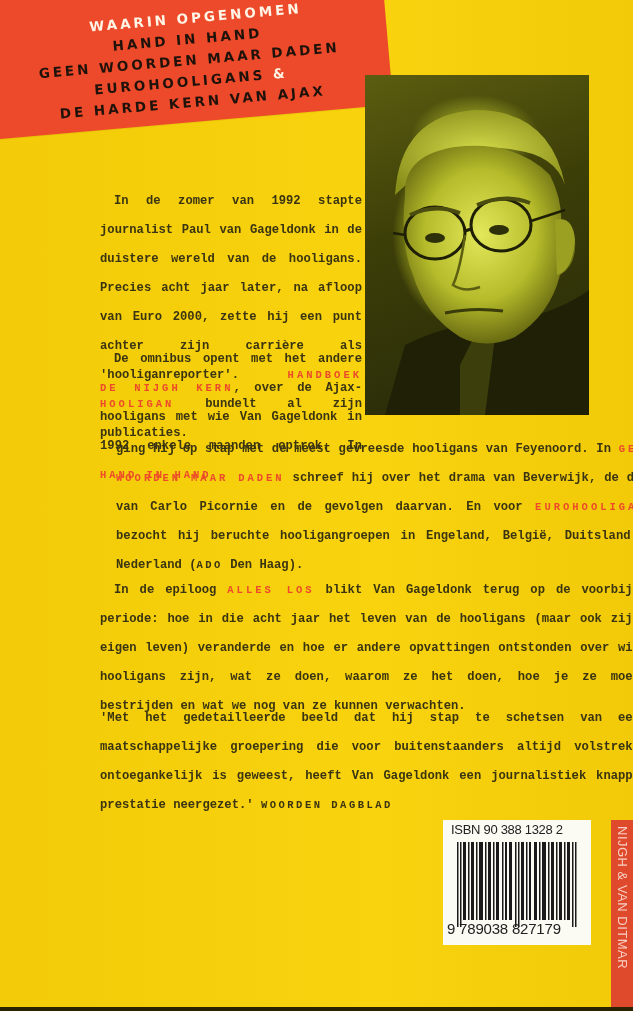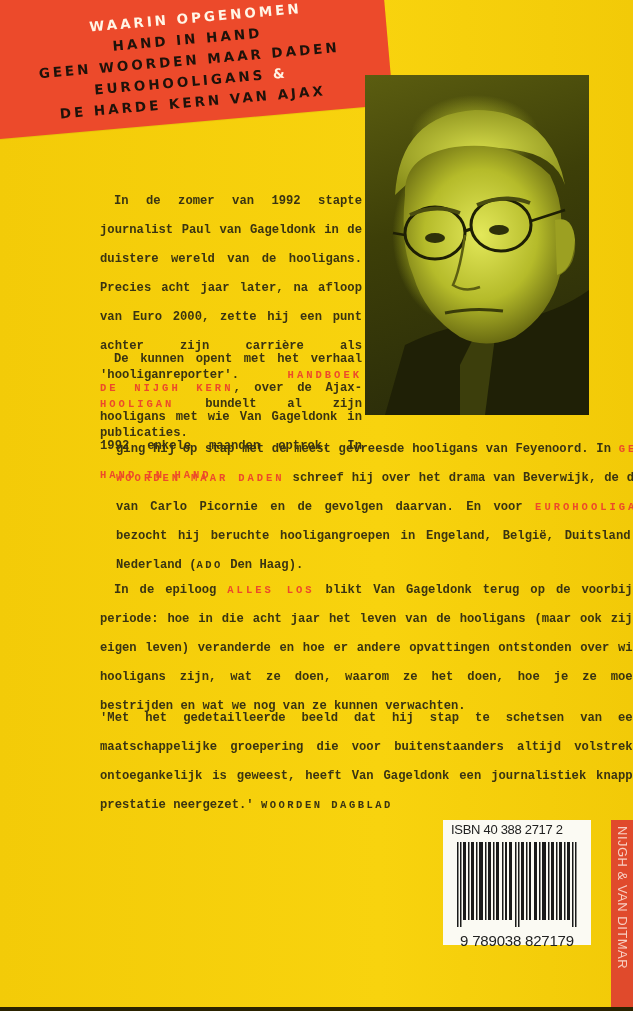--- a/index.html
+++ b/index.html
@@ -87,23 +87,23 @@
     position: absolute; left: 443px; top: 820px; width: 148px; height: 125px;
     background: #fbfaf3;
   }
   .isbn {
     position: absolute; left: 8px; top: 2px; width: 136px;
     font-family: "Liberation Sans", sans-serif;
     font-size: 13px; color: #222; white-space: nowrap; letter-spacing: -0.3px;
   }
   .bars { position: absolute; left: 14px; top: 22px; width: 122px; height: 85px; }
   .ean {
-    position: absolute; left: 4px; top: 112px; width: 140px;
-    font-family: "Liberation Sans", sans-serif;
-    font-size: 15px; color: #222; white-space: nowrap; letter-spacing: -0.2px; text-align: center;
+    position: absolute; left: 4px; top: 100px; width: 140px;
+    font-family: "Liberation Sans", sans-serif;
+    font-size: 15px; color: #222; white-space: nowrap; letter-spacing: -0.2px;
   }
 
   
   .publisher-strip {
     position: absolute; left: 611px; top: 820px; width: 22px; height: 191px;
     background: #e04a2c;
   }
   .publisher-text {
     position: absolute; left: 0; top: 0; width: 22px; height: 191px;
     writing-mode: vertical-rl;
@@ -162,30 +162,30 @@
     <path d="M112 130 Q140 118 165 128" stroke="#4a4c10" stroke-width="4" fill="none"></path>
 
     <path d="M100 160 Q95 195 88 210 Q100 218 115 212" stroke="#5c5e12" stroke-width="2.5" fill="none"></path>
 
     <path d="M80 238 Q108 232 138 236" stroke="#3a3c0a" stroke-width="3" fill="none"></path>
   </svg>
 </div>
 
 <div class="text p1"><span>In de zomer van 1992 stapte journalist Paul van Gageldonk in de duistere wereld van de hooligans. Precies acht jaar later, na afloop van Euro 2000, zette hij een punt achter zijn carrière als 'hooliganreporter'. </span><span class="hl">HANDBOEK HOOLIGAN</span><span> bundelt al zijn publicaties.</span></div>
 
-<div class="text p2"><span>De kunnen opent met het verhaal </span><span class="hl">DE NIJGH KERN</span><span>, over de Ajax-hooligans met wie Van Gageldonk in 1992 enkele maanden optrok. In </span><span class="hl">HAND IN HAND</span></div>
+<div class="text p2"><span>De omnibus opent met het andere </span><span class="hl">DE NIJGH KERN</span><span>, over de Ajax-hooligans met wie Van Gageldonk in 1992 enkele maanden optrok. In </span><span class="hl">HAND IN HAND</span></div>
 
 <div class="text p2b"><span> ging hij op stap met de meest gevreesde hooligans van Feyenoord. In </span><span class="hl">GEEN WOORDEN MAAR DADEN</span><span> schreef hij over het drama van Beverwijk, de dood van Carlo Picornie en de gevolgen daarvan. En voor </span><span class="hl">EUROHOOLIGANS</span><span> bezocht hij beruchte hooligangroepen in Engeland, België, Duitsland en Nederland (</span><span class="src">ADO</span><span> Den Haag).</span></div>
 
 <div class="text p3"><span>In de epiloog </span><span class="hl">ALLES LOS</span><span> blikt Van Gageldonk terug op de voorbije periode: hoe in die acht jaar het leven van de hooligans (maar ook zijn eigen leven) veranderde en hoe er andere opvattingen ontstonden over wie hooligans zijn, wat ze doen, waarom ze het doen, hoe je ze moet bestrijden en wat we nog van ze kunnen verwachten.</span></div>
 
 <div class="text quote"><span>'Met het gedetailleerde beeld dat hij stap te schetsen van een maatschappelijke groepering die voor buitenstaanders altijd volstrekt ontoegankelijk is geweest, heeft Van Gageldonk een journalistiek knappe prestatie neergezet.' </span><span class="src">WOORDEN DAGBLAD</span></div>
 
 <div class="barcode-box">
-  <div class="isbn">ISBN 40 388 2717 2</div>
+  <div class="isbn">ISBN 90 388 1328 2</div>
   <svg class="bars" viewBox="0 0 122 85" preserveAspectRatio="none">
     <g fill="#1a1a1a">
       <rect x="0" y="0" width="1.5" height="85"></rect>
       <rect x="3" y="0" width="1.5" height="85"></rect>
       <rect x="6" y="0" width="3" height="78"></rect>
       <rect x="11" y="0" width="1.5" height="78"></rect>
       <rect x="14" y="0" width="3" height="78"></rect>
       <rect x="19" y="0" width="1.5" height="78"></rect>
       <rect x="22" y="0" width="4" height="78"></rect>
       <rect x="28" y="0" width="1.5" height="78"></rect>

